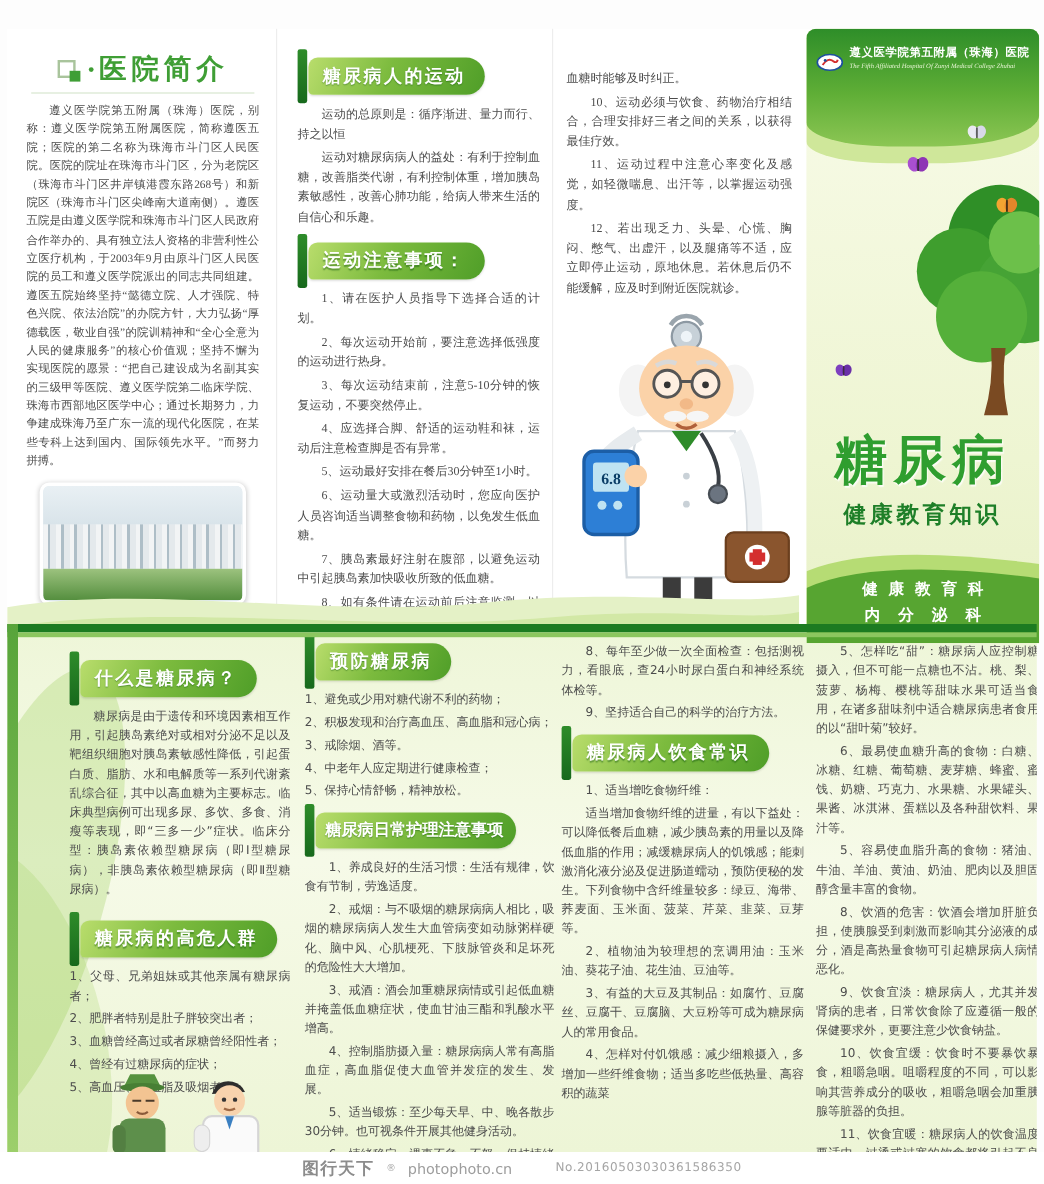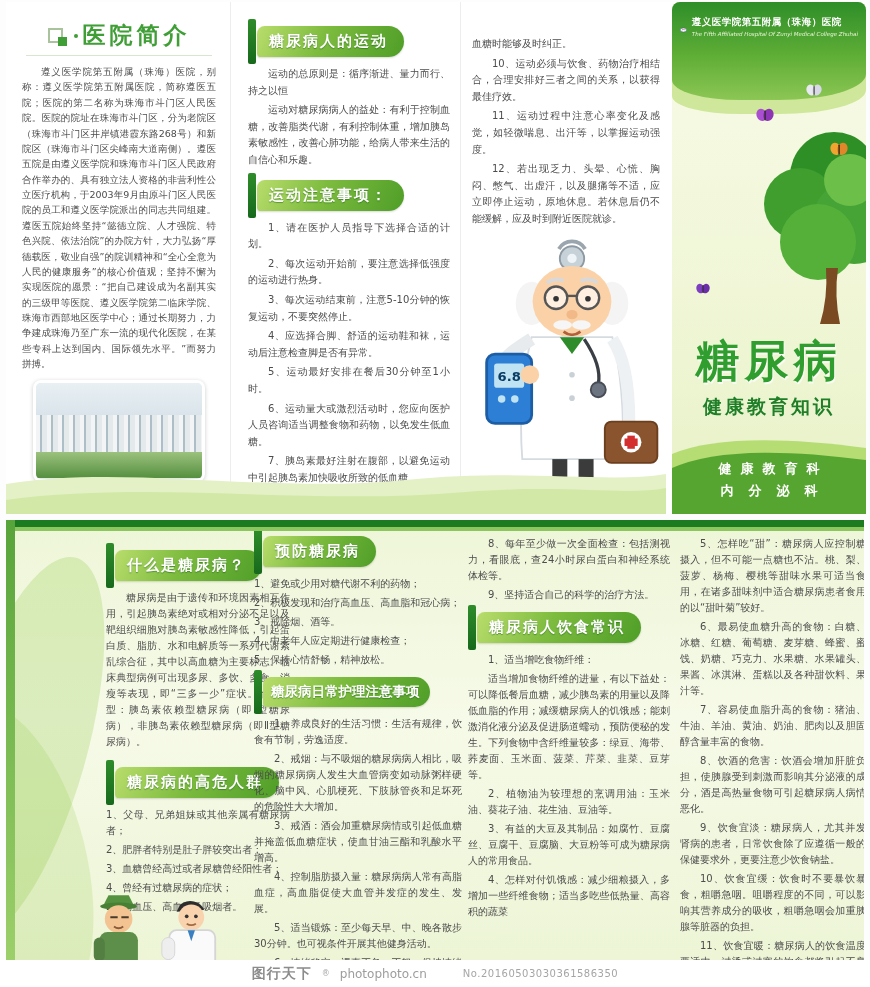--- a/index.html
+++ b/index.html
@@ -1,20 +1,20 @@
 <!DOCTYPE html>
 <html><head>
 <meta charset="utf-8">
 <style>
   * { margin:0; padding:0; box-sizing:border-box; }
   html,body { width:870px; height:987px; }
   body { position:relative; background:#fdfdfd; font-family:"DejaVu Sans","Liberation Sans",sans-serif; overflow:hidden; }
 
   
-  .front { position:absolute; left:6px; top:2px; width:860px; height:512px; background:#fff; }
+  .front { position:absolute; left:6px; top:24px; width:860px; height:512px; background:#fff;font-family:Liberation Serif, serif; }
   .fold { position:absolute; top:0; width:1px; height:512px; background:rgba(0,0,0,.07); }
   .front-wave { position:absolute; left:0; bottom:0; width:660px; height:64px; }
 
   .fcol1 { position:absolute; left:0; top:0; width:222px; height:512px; padding:18px 12px 0 16px; overflow:hidden; }
   .intro-head { display:flex; align-items:center; justify-content:center; gap:5px; margin-bottom:4px; }
   .sq-outline { width:15px; height:15px; border:2px solid #a9c49c; position:relative; }
   .sq-fill { position:absolute; right:-6px; bottom:-5px; width:9px; height:9px; background:#3f9e35; }
   .sq-dot { width:4px; height:4px; border-radius:50%; background:#3f9e35; margin-left:6px; }
   .intro-title { color:#3f9e35; font-size:23px; font-weight:bold; letter-spacing:4px; }
   .intro-rule { height:1px; background:#d8e6d0; margin:2px 4px 8px; }
@@ -64,21 +64,21 @@
   .back-top1 { position:absolute; top:0; left:0; right:0; height:7px; background:#1c7b21; z-index:6; }
   .back-top2 { position:absolute; top:7px; left:0; right:0; height:4px; background:#8cc65f; z-index:6; }
   .back-left-strip { position:absolute; top:0; bottom:0; left:0; width:9px; background:linear-gradient(#57a43a,#9ccf6a); z-index:6; }
   .deco { position:absolute; border-radius:50%; background:rgba(141,198,63,.25); }
   .deco1 { left:-50px; top:30px; width:130px; height:400px; transform:rotate(16deg); }
   .deco2 { left:-70px; top:180px; width:150px; height:320px; transform:rotate(-14deg); background:rgba(141,198,63,.18); }
 
   .bcol { position:absolute; top:16px; }
   .bcol .txt { font-size:10px; line-height:1.6; }
   .bcol p { margin-bottom:3px; }
-  .bcol1 { left:52px; width:184px;margin-left:48px; }
+  .bcol1 { left:52px; width:184px; }
   .bcol2 { left:248px; width:208px; }
   .bcol3 { left:462px; width:202px; }
   .bcol4 { left:674px; width:186px; }
   .bcol1 .banner { margin-top:14px; }
   .elders-wrap { position:absolute; left:70px; top:366px; z-index:2; }
 
   
   .wm-bar { position:absolute; left:0; bottom:0; width:870px; height:27px; background:#fff; z-index:20;
             display:flex; align-items:center; justify-content:center; gap:10px; }
   .wm-brand { color:#8c8c8c; font-size:14px; font-weight:bold; letter-spacing:1px; }
@@ -322,21 +322,21 @@
     <p class="txt ind">1、适当增吃食物纤维：</p>
     <p class="txt ind">适当增加食物纤维的进量，有以下益处：可以降低餐后血糖，减少胰岛素的用量以及降低血脂的作用；减缓糖尿病人的饥饿感；能刺激消化液分泌及促进肠道蠕动，预防便秘的发生。下列食物中含纤维量较多：绿豆、海带、荞麦面、玉米面、菠菜、芹菜、韭菜、豆芽等。</p>
     <p class="txt ind">2、植物油为较理想的烹调用油：玉米油、葵花子油、花生油、豆油等。</p>
     <p class="txt ind">3、有益的大豆及其制品：如腐竹、豆腐丝、豆腐干、豆腐脑、大豆粉等可成为糖尿病人的常用食品。</p>
     <p class="txt ind">4、怎样对付饥饿感：减少细粮摄入，多增加一些纤维食物；适当多吃些低热量、高容积的蔬菜</p>
   </div>
 
   <div class="bcol bcol4">
     <p class="txt ind">5、怎样吃“甜”：糖尿病人应控制糖摄入，但不可能一点糖也不沾。桃、梨、菠萝、杨梅、樱桃等甜味水果可适当食用，在诸多甜味剂中适合糖尿病患者食用的以“甜叶菊”较好。</p>
     <p class="txt ind">6、最易使血糖升高的食物：白糖、冰糖、红糖、葡萄糖、麦芽糖、蜂蜜、蜜饯、奶糖、巧克力、水果糖、水果罐头、果酱、冰淇淋、蛋糕以及各种甜饮料、果汁等。</p>
-    <p class="txt ind">7、容易使血脂升高的食物：猪油、牛油、羊油、黄油、奶油、肥肉以及胆固醇含量丰富的食物。</p>
+    <p class="txt ind">5、容易使血脂升高的食物：猪油、牛油、羊油、黄油、奶油、肥肉以及胆固醇含量丰富的食物。</p>
     <p class="txt ind">8、饮酒的危害：饮酒会增加肝脏负担，使胰腺受到刺激而影响其分泌液的成分，酒是高热量食物可引起糖尿病人病情恶化。</p>
     <p class="txt ind">9、饮食宜淡：糖尿病人，尤其并发肾病的患者，日常饮食除了应遵循一般的保健要求外，更要注意少饮食钠盐。</p>
     <p class="txt ind">10、饮食宜缓：饮食时不要暴饮暴食，粗嚼急咽。咀嚼程度的不同，可以影响其营养成分的吸收，粗嚼急咽会加重胰腺等脏器的负担。</p>
     <p class="txt ind">11、饮食宜暖：糖尿病人的饮食温度要适中，过烫或过寒的饮食都将引起不良反应。</p>
   </div>
 </div>
 
 <div class="wm-bar">
   <span class="wm-brand">图行天下</span>
   <span class="wm-reg">®</span>

